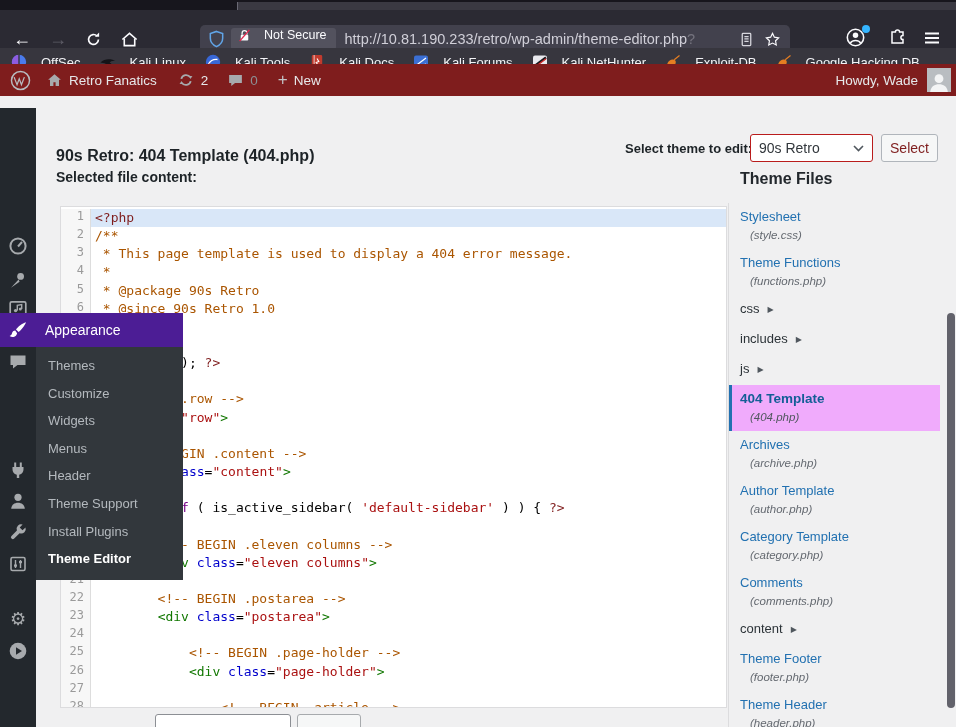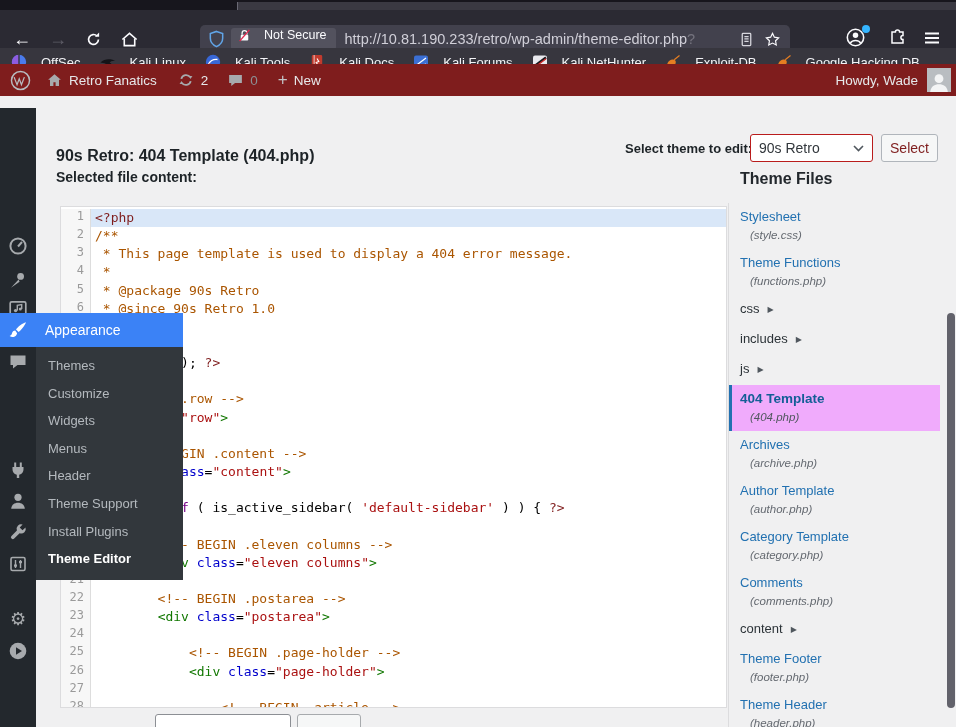--- a/index.html
+++ b/index.html
@@ -51,21 +51,21 @@
   .ab-dim{color:#8c8f94}
   #ab-plus{font-size:17px;color:#c3c4c7;line-height:1;margin-top:-2px}
   #ab-avatar{width:24px;height:24px;background:#b9bdc1;display:flex;align-items:flex-end;justify-content:center;overflow:hidden}
   
   #rail{position:absolute;left:0;top:108px;width:36px;height:619px;background:#23282d}
   .rail-icon{position:absolute;left:8px;width:20px;height:20px;text-align:center}
   .rail-icon svg{width:20px;height:20px;display:block}
   .rail-glyph{font-size:18px;color:#a7aaad;line-height:20px}
   
   #flyout{position:absolute;left:0;top:313px;width:183px;z-index:40}
-  #flyout-head{height:34px;background:#3b82f6;display:flex;align-items:center;padding-left:8px;gap:17px}
+  #flyout-head{height:34px;background:#4c1d95;display:flex;align-items:center;padding-left:8px;gap:17px}
   #flyout-head svg{width:20px;height:20px}
   #flyout-title{color:#fff;font-size:14px}
   #flyout-items{margin-left:36px;width:147px;background:#32373c;padding:5px 0 7px;box-sizing:border-box}
   .fly-item{height:27.6px;line-height:27.6px;padding-left:12px;font-size:13px;color:#b4b9be;white-space:nowrap}
   .fly-item.active{color:#fff;font-weight:bold}
   
   #page-title{position:absolute;left:56px;top:136px;font-size:16px;font-weight:700;color:#1d2327}
   #theme-select-label{position:absolute;left:625px;top:141px;font-size:13px;font-weight:700;color:#1d2327}
   #theme-select{position:absolute;left:750px;top:134px;width:123px;height:28px;background:#fff;
                 border:1px solid #b91c1c;border-radius:3px;box-sizing:border-box;

